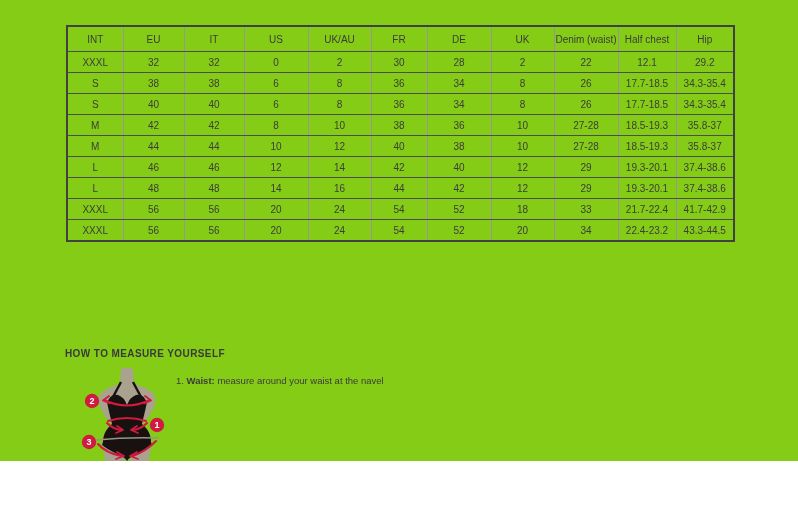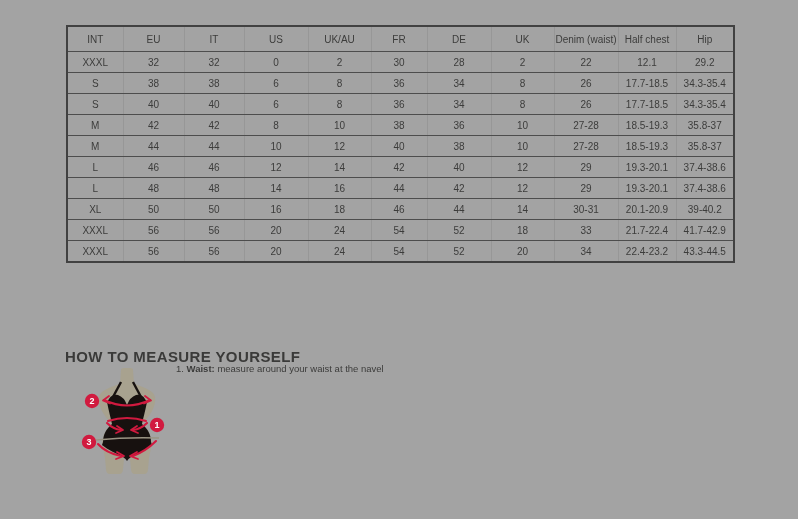--- a/index.html
+++ b/index.html
@@ -4,22 +4,22 @@
 <style>
   html, body {
     margin: 0;
     padding: 0;
     background: #ffffff;
     font-family: "Liberation Sans", sans-serif;
   }
   .page {
     position: relative;
     width: 798px;
-    height: 519px;
-    background: #a3a3a3;
+    height: 461px;
+    background: #84cc16;
     overflow: hidden;
   }
 
   
   table.size-table {
     position: absolute;
     left: 66px;
     top: 25px;
     border-collapse: collapse;
     table-layout: fixed;
@@ -41,37 +41,37 @@
     overflow: hidden;
   }
   table.size-table th { height: 24px; }
   table.size-table td { height: 20px; }
 
   
   .measure-title {
     position: absolute;
     left: 65px;
     top: 348px;
-    font-size: 15px;
+    font-size: 10px;
     font-weight: 700;
     letter-spacing: 0.4px;
     color: #3a3a39;
   }
   ol.measure-list {
     position: absolute;
     left: 176px;
     top: 364px;
     margin: 0;
     padding: 0;
     list-style: none;
     font-size: 9.5px;
     color: #3c3c3b;
   }
   ol.measure-list li {
-    margin: 0 0 9px 0;
+    margin: 12px 0 9px 0;
     line-height: 1;
     white-space: nowrap;
   }
   ol.measure-list b { font-weight: 700; }
 
   svg.figure {
     position: absolute;
     left: 76px;
     top: 366px;
   }
@@ -203,33 +203,20 @@
           <td>14</td>
           <td>16</td>
           <td>44</td>
           <td>42</td>
           <td>12</td>
           <td>29</td>
           <td>19.3-20.1</td>
           <td>37.4-38.6</td>
         </tr>
         <tr>
-          <td>XL</td>
-          <td>50</td>
-          <td>50</td>
-          <td>16</td>
-          <td>18</td>
-          <td>46</td>
-          <td>44</td>
-          <td>14</td>
-          <td>30-31</td>
-          <td>20.1-20.9</td>
-          <td>39-40.2</td>
-        </tr>
-        <tr>
           <td>XXXL</td>
           <td>56</td>
           <td>56</td>
           <td>20</td>
           <td>24</td>
           <td>54</td>
           <td>52</td>
           <td>18</td>
           <td>33</td>
           <td>21.7-22.4</td>

